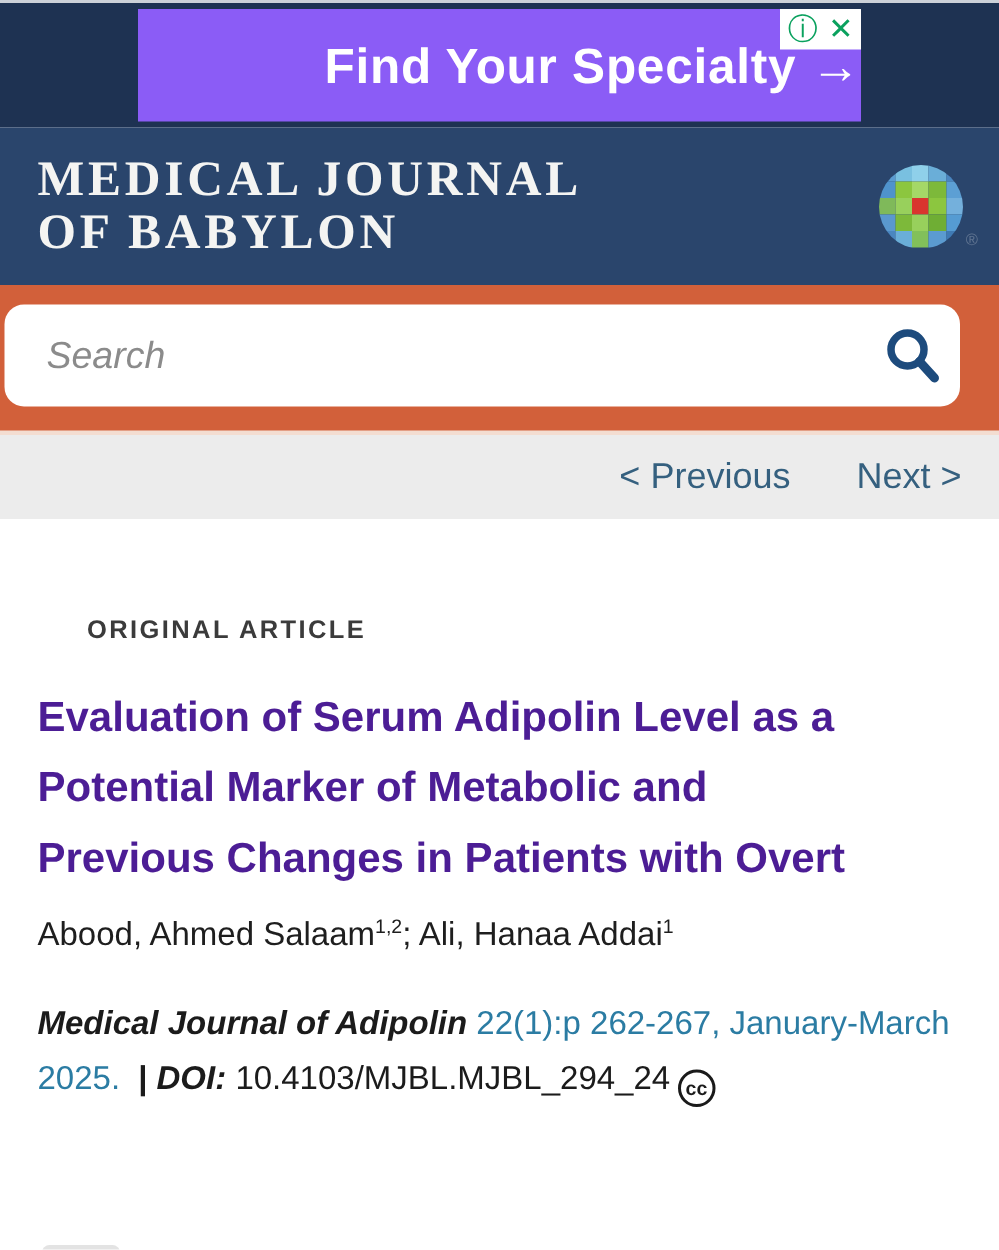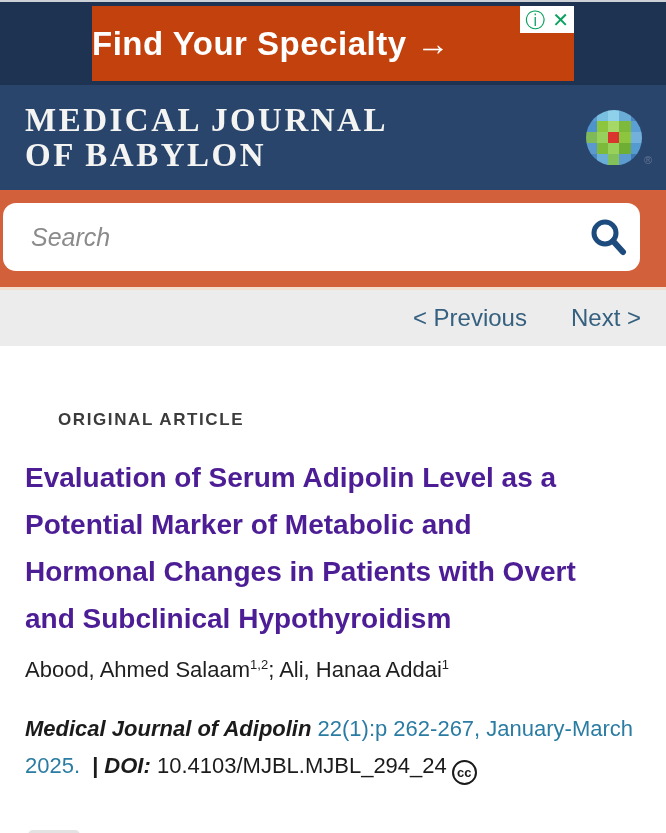--- a/index.html
+++ b/index.html
@@ -2,22 +2,22 @@
 <html><head>
 <meta charset="utf-8">
 <style>
   * { margin:0; padding:0; box-sizing:border-box; }
   html,body { width:666px; height:833px; overflow:hidden; background:#fff;
               font-family:"Liberation Sans", sans-serif; position:relative; }
 
   
   .ad-header { height:85px; background:#1e3252; border-top:2px solid #ccd1d8;
                display:flex; justify-content:center; }
-  .ad-banner { margin-top:4px; width:482px; height:75px; background:#c2410c;
-               display:flex; align-items:center; justify-content:flex-start;
+  .ad-banner { margin-top:4px; width:482px; height:75px; background:#8b5cf6;
+               display:flex; align-items:center; justify-content:flex-end;
                position:relative; cursor:pointer; }
   .ad-label { color:#fff; font-size:33px; font-weight:600; letter-spacing:.5px; }
   .ad-choices { position:absolute; top:0; right:0; height:27px; background:#fff;
                 display:flex; align-items:center; gap:7px; padding:0 5px;
                 font-size:20px; color:#0aa15e; line-height:1; }
   .ad-choices span { cursor:pointer; }
 
   
   .masthead { height:105px; background:#2a456c; display:flex; align-items:center;
               justify-content:space-between; padding:0 14px 0 25px; }
@@ -142,22 +142,21 @@
   <a>&lt; Previous</a>
   <a>Next &gt;</a>
 </div>
 
 <div class="content">
   <div class="kicker">ORIGINAL ARTICLE</div>
 
   <h1 class="title">
     <span>Evaluation of Serum Adipolin Level as a</span>
     <span>Potential Marker of Metabolic and</span>
-    <span>Hormonal Changes in Patients with Overt</span>
-    <span>and Subclinical Hypothyroidism</span>
+    <span>Previous Changes in Patients with Overt</span>
   </h1>
 
   <div class="authors">
     <span>Abood, Ahmed Salaam</span><sup>1,2</sup><span>; </span><span>Ali, Hanaa Addai</span><sup>1</sup>
   </div>
 
 
   <p class="citation">
     <span class="cite-journal">Medical Journal of Adipolin</span>
     <span class="cite-issue">22(1):p 262-267, January-March 2025.</span>

